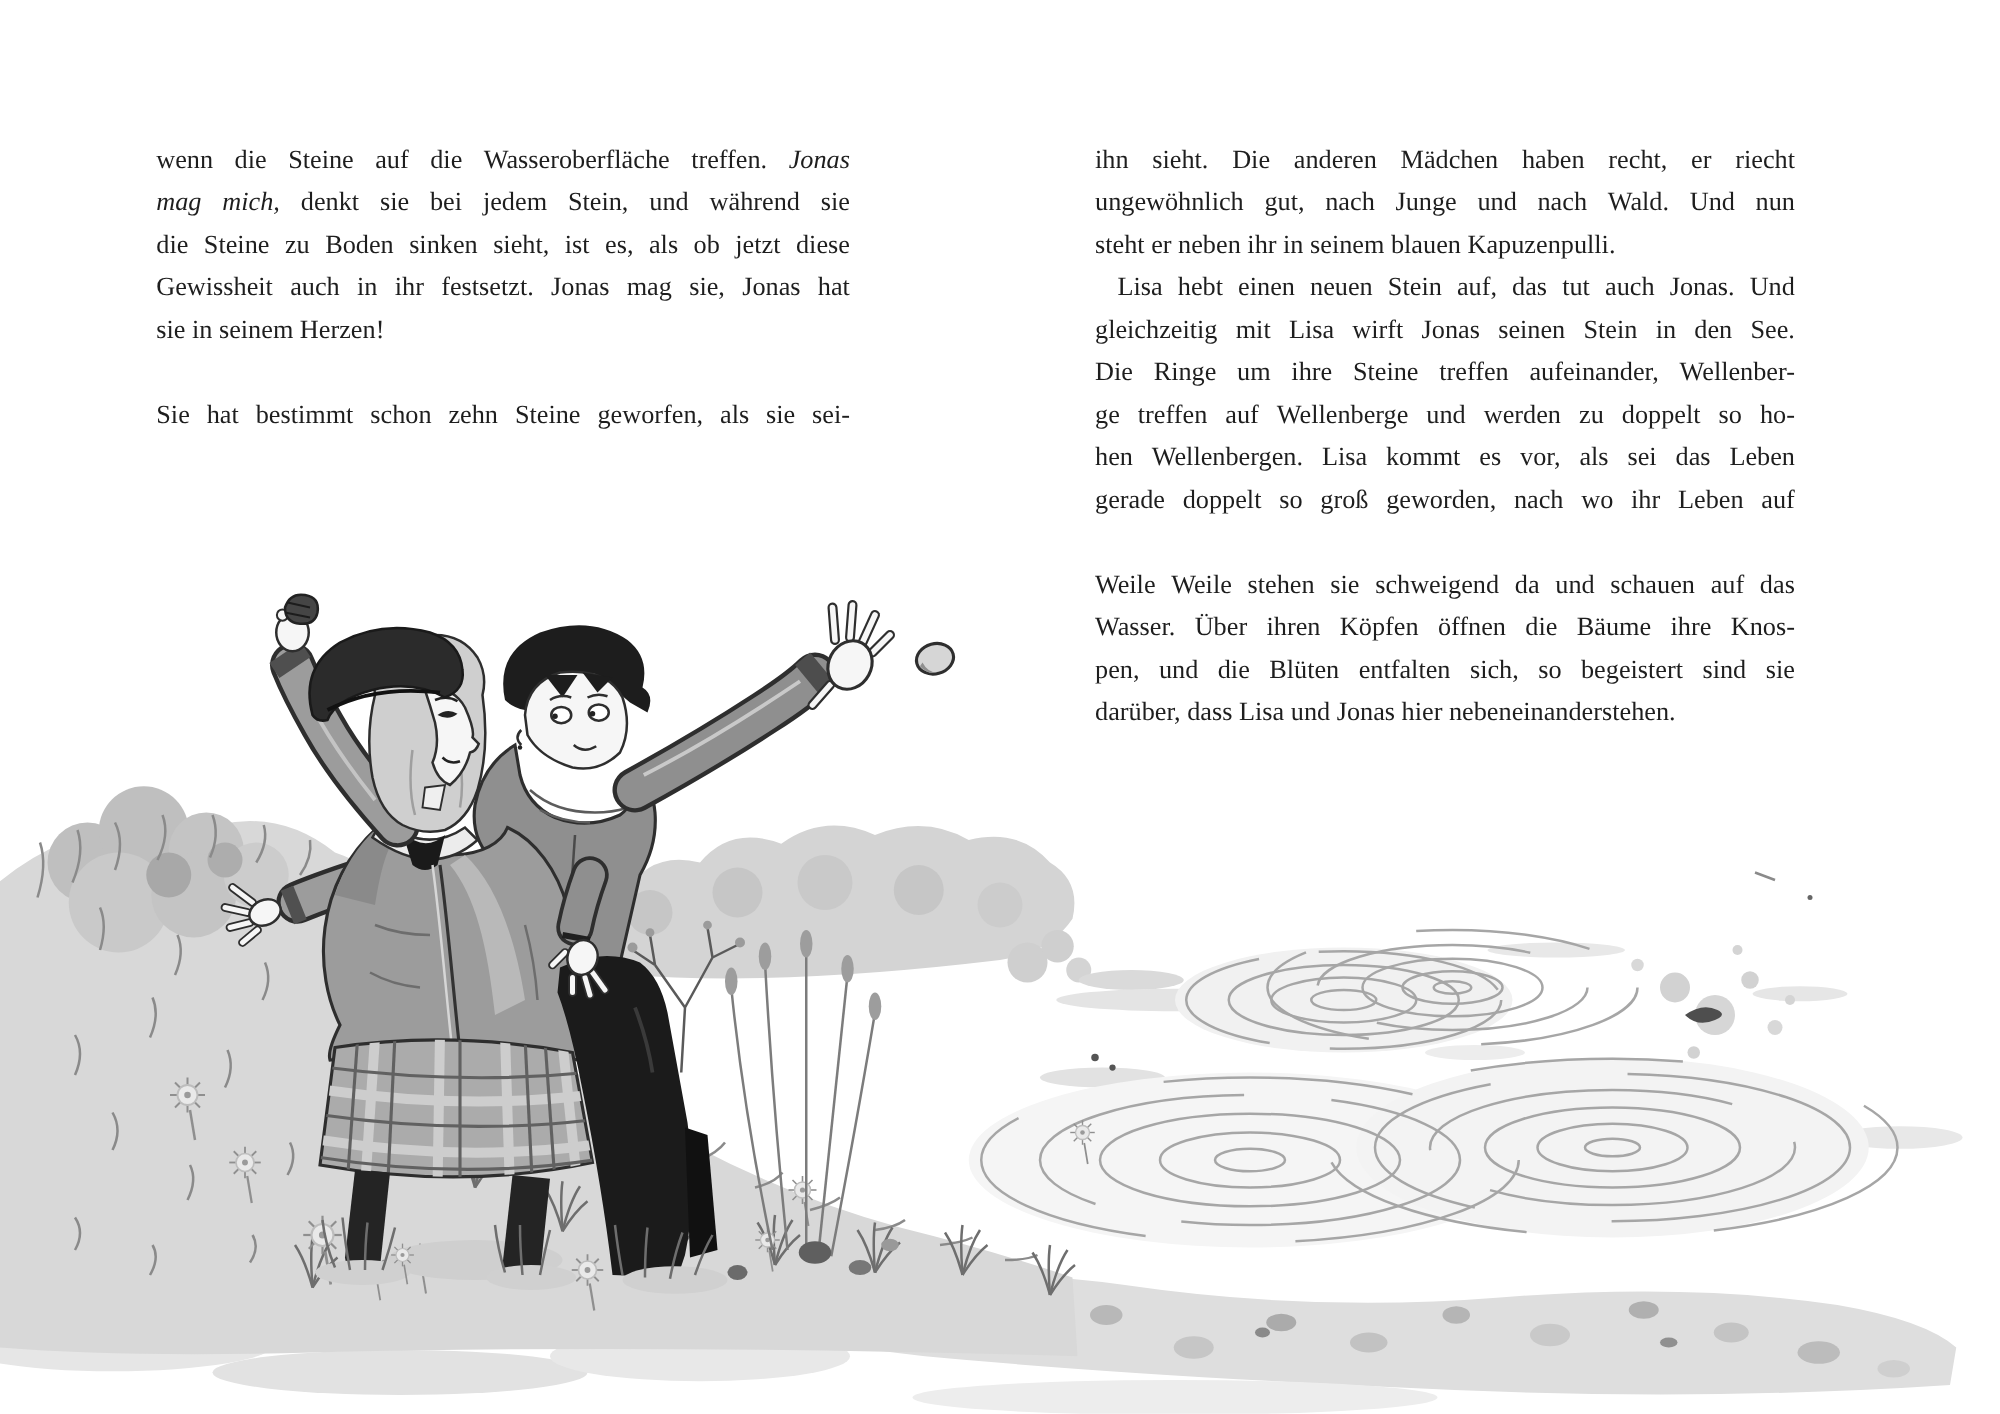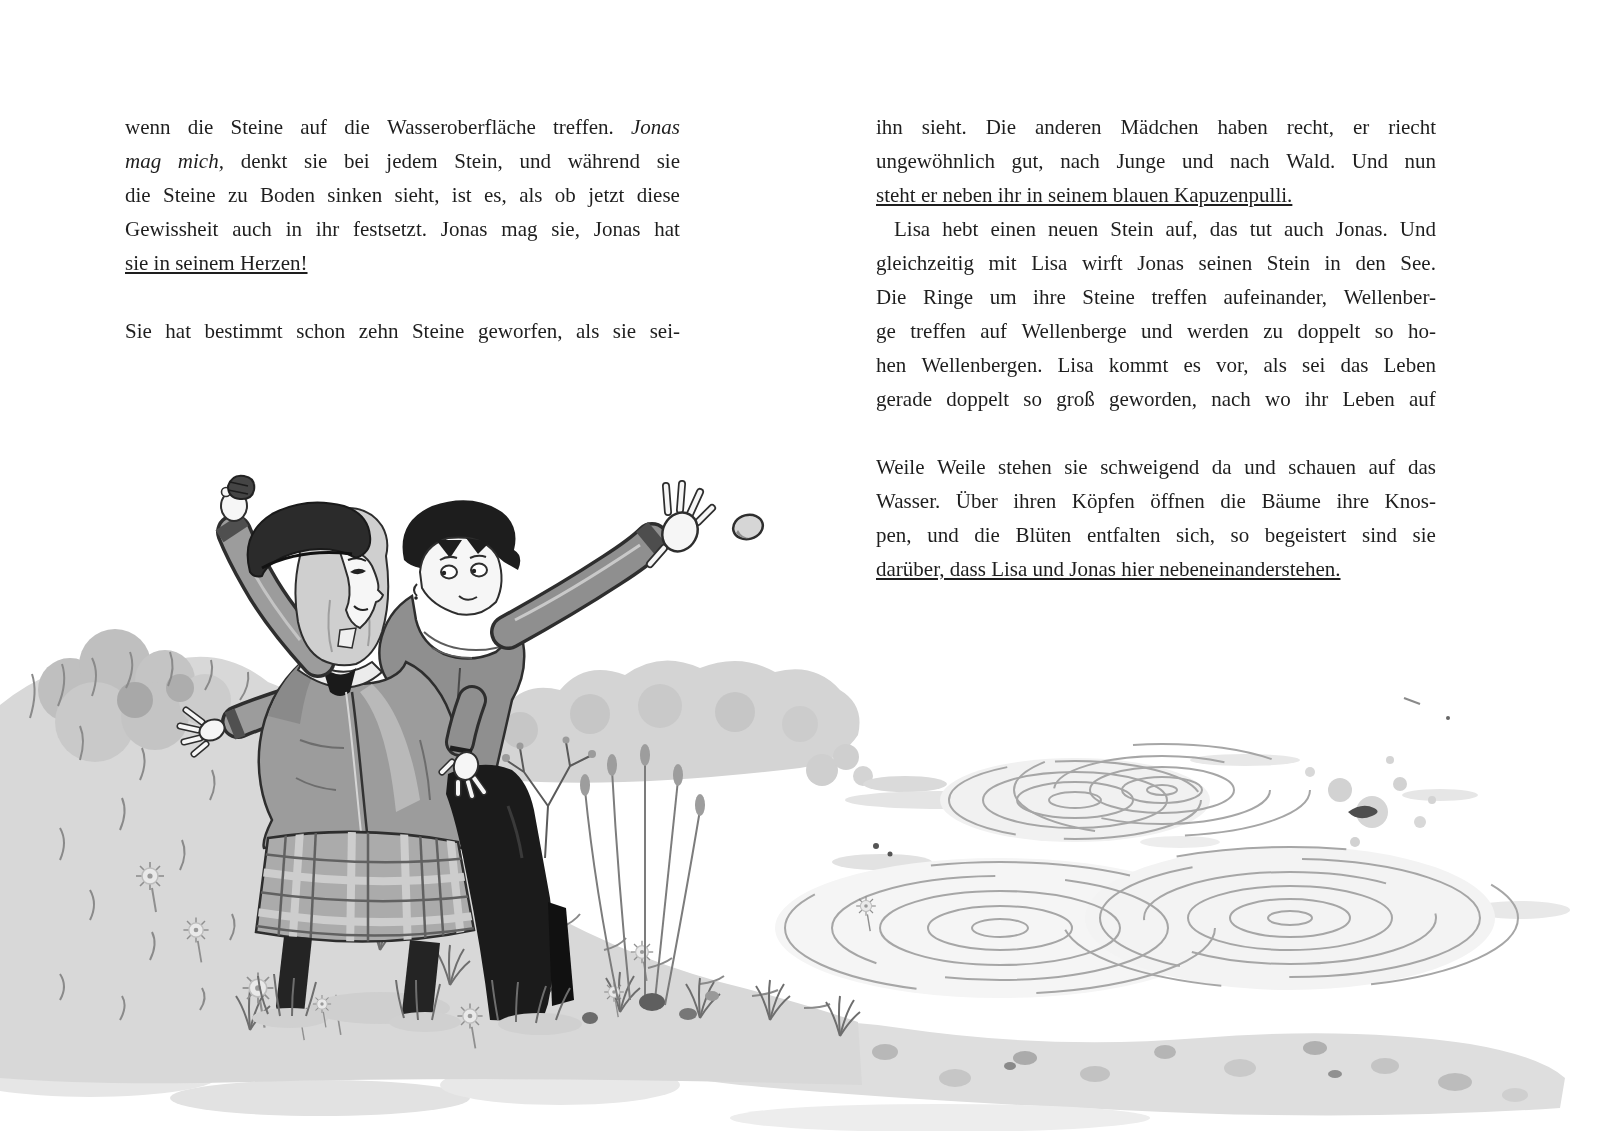--- a/index.html
+++ b/index.html
@@ -14,21 +14,21 @@
     color:#1e1e1e;font-size:21px;line-height:34px;
   }
   #left-col{left:125px;width:555px;}
   #right-col{left:876px;width:560px;}
   .para.gap{margin-top:34px;}
   .line{
     display:flex;justify-content:space-between;align-items:flex-end;
     height:34px;white-space:pre;
   }
   .line > span{flex:0 0 auto;white-space:pre;}
-  .line.last{display:block;text-decoration:underline;}
+  .line.last{display:block;}
   .line.indent{padding-left:18px;}
   .it{font-style:italic;}
 </style>
 </head>
 <body>
 
 <svg class="illustration" viewBox="0 0 1600 1131" xmlns="http://www.w3.org/2000/svg" aria-hidden="true">
   <defs>
     <g id="dand">
       <line x1="2" y1="12" x2="6" y2="36" stroke="#8f8f8f" stroke-width="2"></line>

